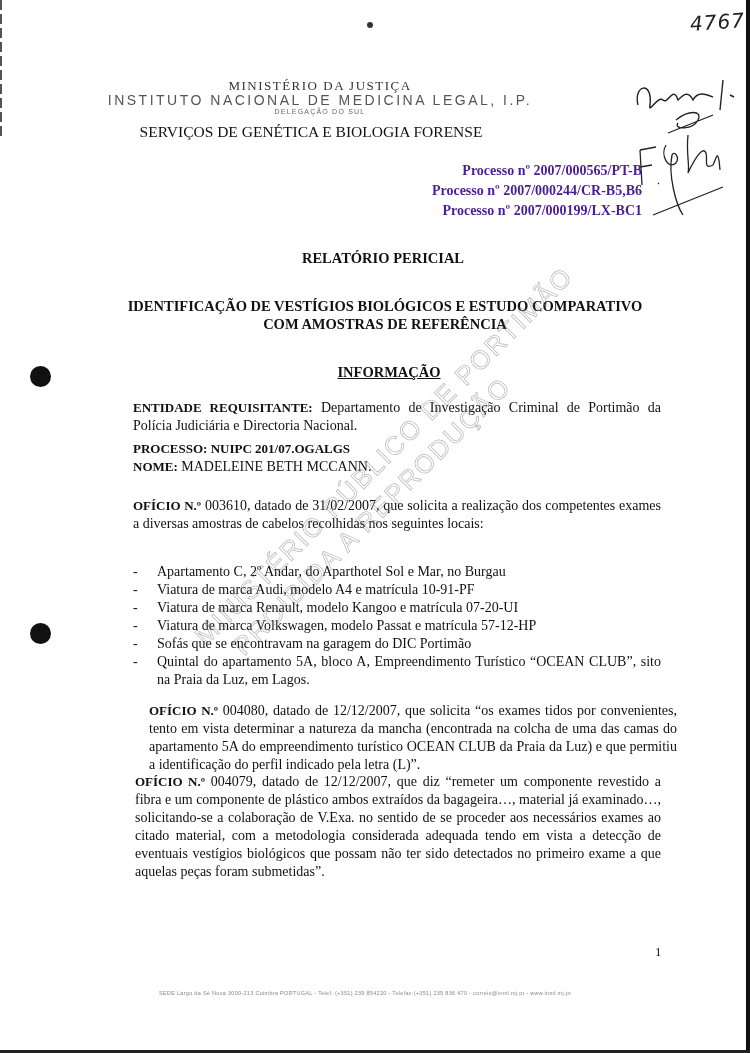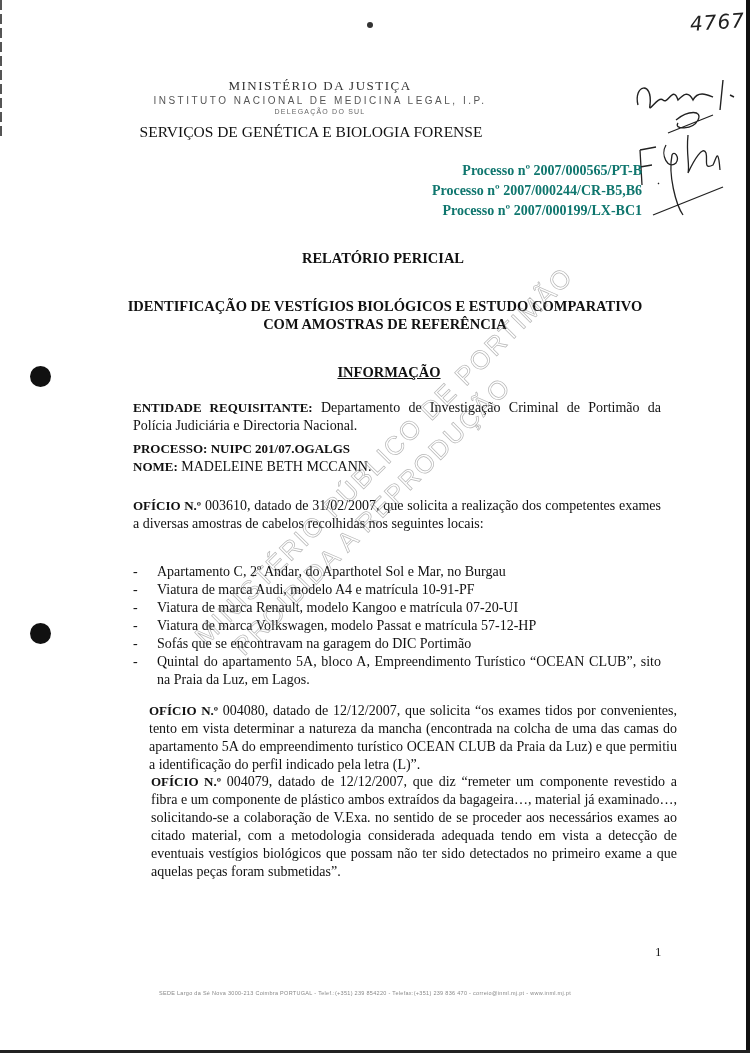--- a/index.html
+++ b/index.html
@@ -49,36 +49,36 @@
     
     .header {
       position: absolute; left: 0; top: 78px; width: 600px; text-align: center;
     }
     .ministry {
       font-size: 13px; letter-spacing: 1.5px; color: #333; line-height: 16px;
       margin-left: 40px;
     }
     .institute {
       font-family: "Liberation Sans", sans-serif;
-      font-size: 10px; letter-spacing: 2.5px; color: #555; line-height: 13px;
+      font-size: 14px; letter-spacing: 2.5px; color: #555; line-height: 13px;
       margin-left: 40px;
     }
     .delegation {
       font-family: "Liberation Sans", sans-serif;
       font-size: 7px; letter-spacing: 1.2px; color: #666; line-height: 10px;
       margin-left: 40px;
     }
     .service {
       font-weight: normal; font-size: 15.5px; color: #111; line-height: 20px;
       margin-top: 5px; margin-left: 22px;
     }
 
     .processos {
       position: absolute; right: 108px; top: 161px; text-align: right;
-      font-weight: bold; font-size: 14px; line-height: 20px; color: #0f766e;
+      font-weight: bold; font-size: 14px; line-height: 20px; color: #4c1d95;
     }
 
     .report-title {
       position: absolute; left: 0; top: 250px; width: 750px; text-align: center;
       font-weight: bold; font-size: 14.5px; color: #111;
       margin-left: 8px;
     }
     .report-subtitle {
       position: absolute; left: 0; top: 297px; width: 750px; text-align: center;
       font-weight: bold; font-size: 14.5px; line-height: 18px; color: #111;
@@ -95,21 +95,21 @@
       font-size: 14px; line-height: 18px; color: #111; text-align: justify;
     }
     .body-text b { font-weight: bold; font-size: 13px; }
     .entidade { top: 399px; }
     .processo-block { top: 440px; }
     .oficio-1 { top: 497px; }
     .bullets { top: 563px; list-style: none; padding: 0; margin: 0; }
     .bullets li { position: relative; padding-left: 24px; }
     .bullets li .dash { position: absolute; left: 0; top: 0; }
     .oficio-2 { top: 686px; }
-    .oficio-3 { top: 773px; left: 151px; width: 526px; }
+    .oficio-3 { top: 773px; left: 135px; width: 526px; }
 
     .page-number {
       position: absolute; left: 655px; top: 944px; font-size: 13px; color: #222;
     }
     .footer {
       position: absolute; left: 0; top: 990px; width: 750px; text-align: center;
       font-family: "Liberation Sans", sans-serif;
       font-size: 5.5px; letter-spacing: 0.3px; color: #888;
       margin-left: -10px;
     }

